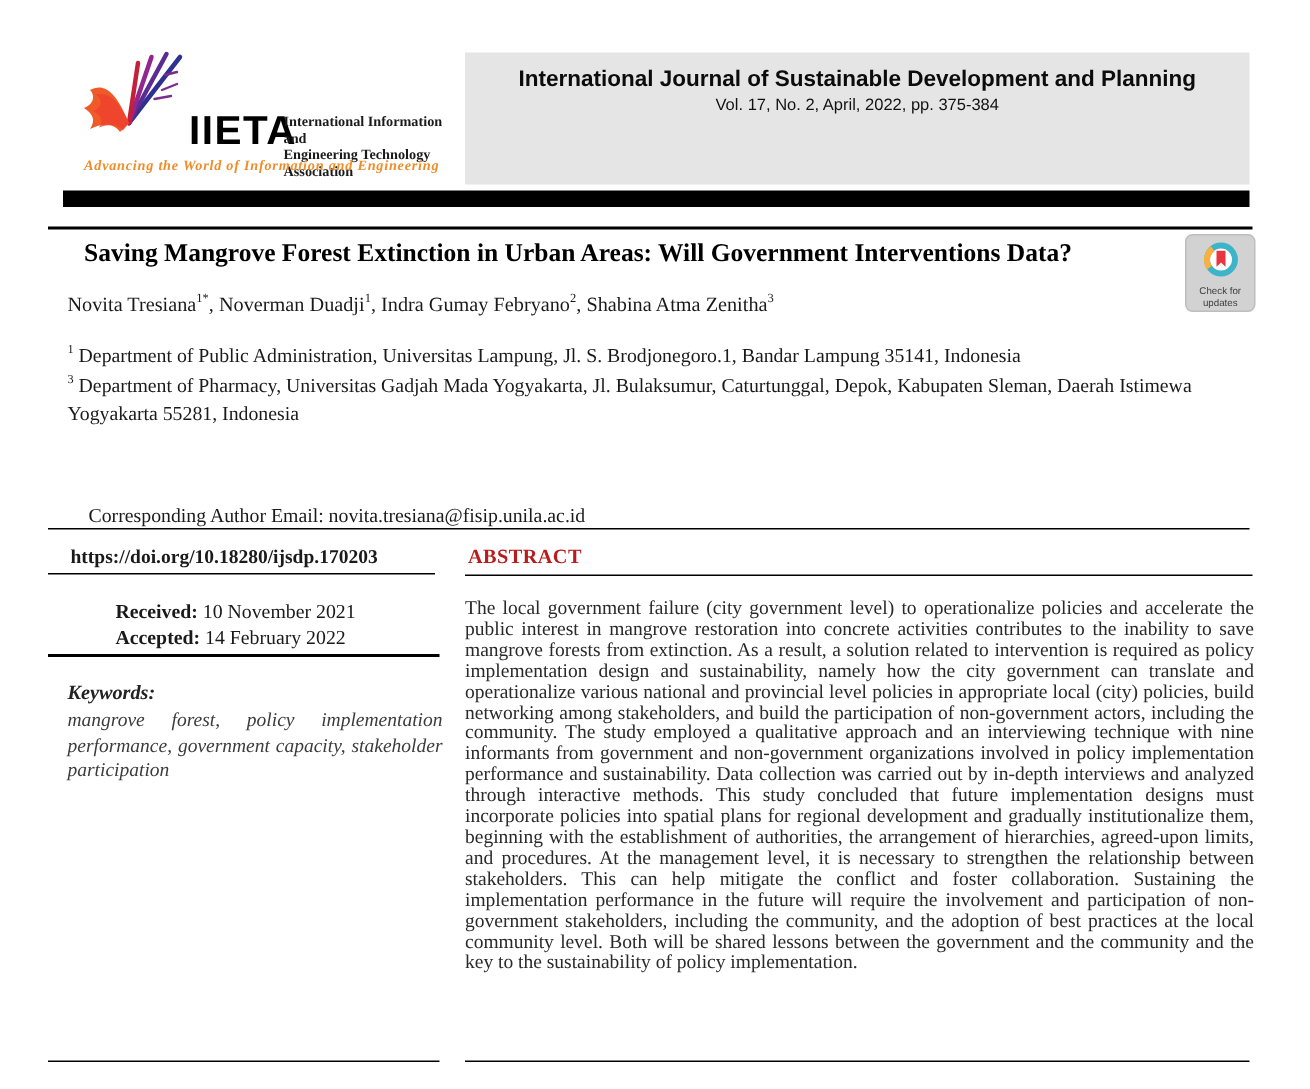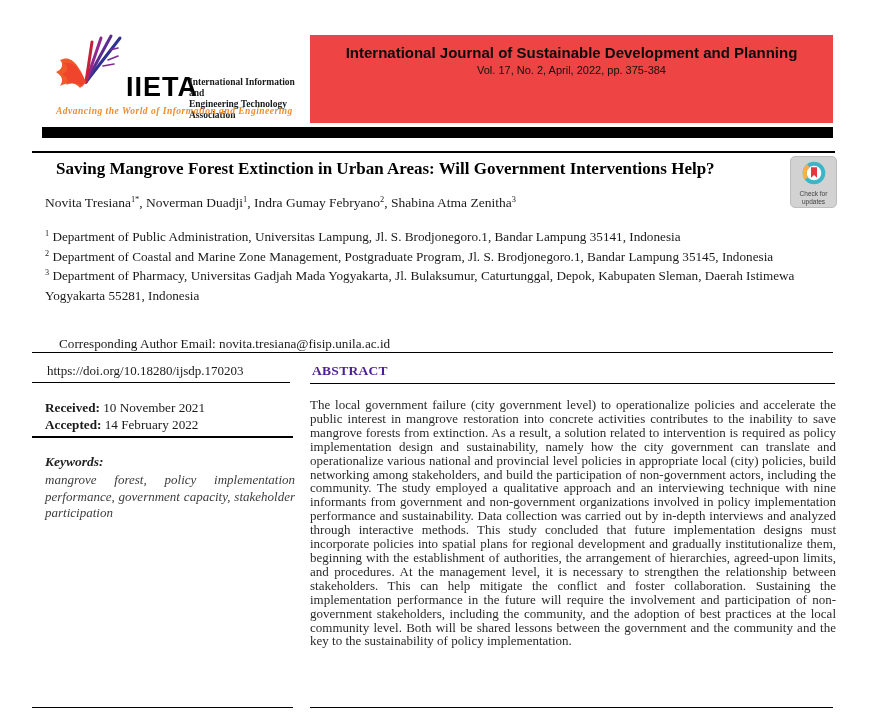--- a/index.html
+++ b/index.html
@@ -41,27 +41,27 @@
   .right-bottom-rule { left: 310px; top: 707px; width: 523px; }
 
   
   .paper-title { left: 56px; top: 159px; width: 720px; font-weight: bold; font-size: 17px; color: #000; }
   .authors { left: 45px; top: 195px; width: 740px; font-size: 13.5px; color: #1a1a1a; }
   sup { font-size: 0.62em; vertical-align: super; line-height: 0; }
   .affiliations { left: 45px; top: 227px; width: 791px; font-size: 13.2px; line-height: 19.5px; color: #1a1a1a; }
   .email-row { left: 59px; top: 336px; font-size: 13.2px; color: #1a1a1a; }
 
   
-  .doi { left: 47px; top: 363px; font-size: 13px; color: #1a1a1a; text-decoration: none; }
+  .doi { left: 47px; top: 363px; font-size: 13px; color: #1a1a1a; text-decoration: none; font-weight: bold; }
   .dates { left: 45px; top: 399px; font-size: 13.2px; line-height: 17px; color: #1a1a1a; }
-  .dates b { font-weight: bold; }
+  .dates b { font-weight: bold; margin-left: 32px; }
   .kw-label { left: 45px; top: 454px; font-size: 13.5px; font-weight: bold; font-style: italic; color: #222; }
   .kw-text { left: 45px; top: 472px; width: 250px; font-size: 13px; font-style: italic;
     line-height: 16.5px; color: #3c3c3c; text-align: justify; }
-  .abstract-label { left: 312px; top: 363px; font-size: 13.5px; font-weight: bold; letter-spacing: 0.3px; color: #4c1d95; }
+  .abstract-label { left: 312px; top: 363px; font-size: 13.5px; font-weight: bold; letter-spacing: 0.3px; color: #b91c1c; }
   .abstract-text { left: 310px; top: 398px; width: 526px; font-size: 13px; line-height: 13.9px;
     color: #2a2a2a; text-align: justify; }
 
   
   .crossmark { left: 790px; top: 156px; width: 47px; height: 52px; background: #d2d2d2;
     border: 1px solid #bdbdbd; border-radius: 5px; text-align: center; padding-top: 4px; cursor: pointer; }
   .crossmark-text { font-family: "Liberation Sans", sans-serif; font-size: 6.5px; line-height: 7.5px;
     color: #3f3f3f; margin-top: 1px; }
 </style>
 </head>
@@ -80,47 +80,46 @@
     <path d="M38,52 C30,36 26,32 16,33 C21,37 20,42 14,44 C20,47 21,51 18,55 C25,52 31,53 34,57 Z" fill="#ef3f2f" opacity="0.75"></path>
   </svg>
   <div class="logo-word">IIETA</div>
   <div class="logo-name">
     <div>International Information and</div>
     <div>Engineering Technology Association</div>
   </div>
   <div class="logo-tagline" style="color: rgb(239, 141, 42);">Advancing the World of Information and Engineering</div>
 </div>
 
-<div class="abs green-box" style="background:#ef4444;">
+<div class="abs green-box" style="background:#e5e5e5;">
   <div class="journal-title">International Journal of Sustainable Development and Planning</div>
   <div class="journal-issue">Vol. 17, No. 2, April, 2022, pp. 375-384</div>
 </div>
 
 <div class="abs black-bar"></div>
 <div class="abs rule title-rule"></div>
 
-<div class="abs paper-title">Saving Mangrove Forest Extinction in Urban Areas: Will Government Interventions Help?</div>
+<div class="abs paper-title">Saving Mangrove Forest Extinction in Urban Areas: Will Government Interventions Data?</div>
 
 <div class="abs crossmark">
   <svg width="24" height="24" viewBox="0 0 24 24">
     <circle cx="12" cy="12" r="9.3" fill="#ffffff" stroke="#3db5c9" stroke-width="4"></circle>
     <path d="M 4.2 17.5 A 9.3 9.3 0 0 1 6.5 4.8" fill="none" stroke="#fbb040" stroke-width="4"></path>
     <path d="M9 6.2 h6 v10.6 l-3 -2.8 -3 2.8 z" fill="#e8353f"></path>
   </svg>
   <div class="crossmark-text">
     <div>Check for</div>
     <div>updates</div>
   </div>
 </div>
 
 <div class="abs authors"><span>Novita Tresiana<sup>1*</sup></span>, <span>Noverman Duadji<sup>1</sup></span>, <span>Indra Gumay Febryano<sup>2</sup></span>, <span>Shabina Atma Zenitha<sup>3</sup></span></div>
 
 <div class="abs affiliations">
     <div><sup>1</sup> Department of Public Administration, Universitas Lampung, Jl. S. Brodjonegoro.1, Bandar Lampung 35141, Indonesia</div>
-    <div><sup>2</sup> Department of Coastal and Marine Zone Management, Postgraduate Program, Jl. S. Brodjonegoro.1, Bandar Lampung 35145, Indonesia</div>
     <div><sup>3</sup> Department of Pharmacy, Universitas Gadjah Mada Yogyakarta, Jl. Bulaksumur, Caturtunggal, Depok, Kabupaten Sleman, Daerah Istimewa Yogyakarta 55281, Indonesia</div>
   </div>
 
 <div class="abs email-row">
   <span>Corresponding Author Email: novita.tresiana@fisip.unila.ac.id</span>
 </div>
 <div class="abs rule email-rule"></div>
 
 <a class="abs doi" href="#">https://doi.org/10.18280/ijsdp.170203</a>
 <div class="abs rule doi-rule"></div>

